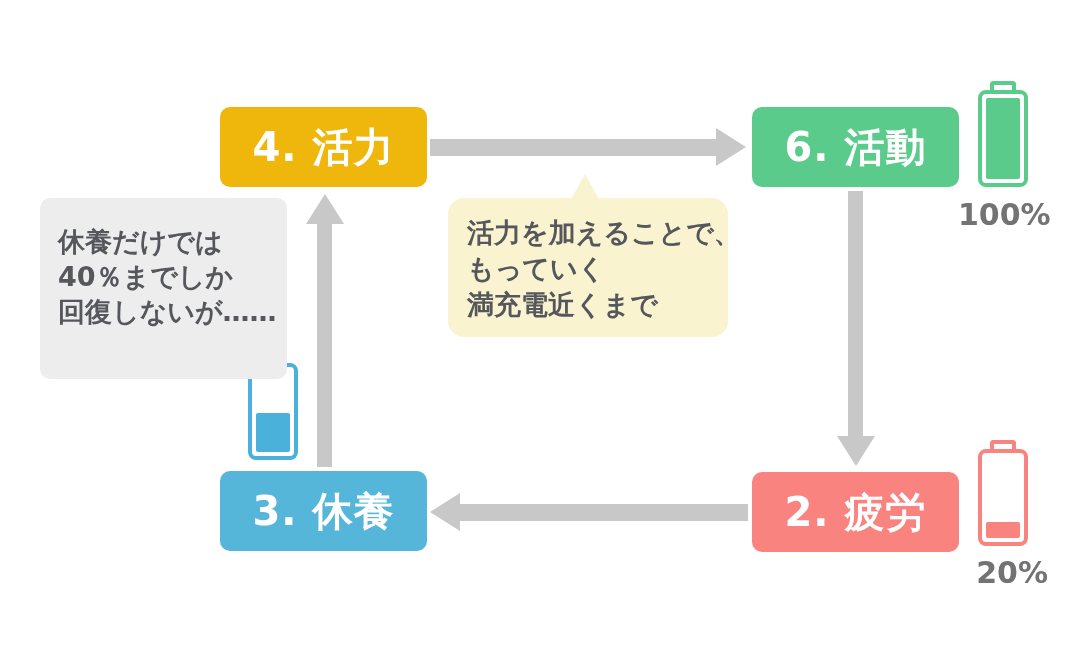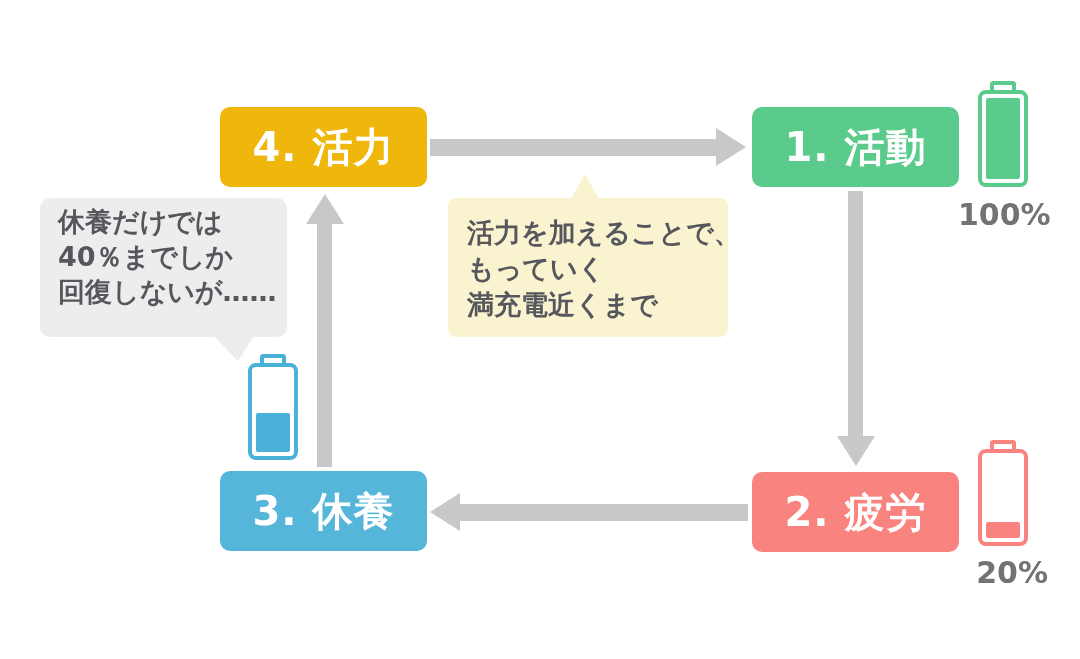--- a/index.html
+++ b/index.html
@@ -64,44 +64,44 @@
   .pct-activity { left: 958px; top: 200px; }
   .pct-fatigue  { left: 958px; top: 558px; }
 
   
   .callout {
     position: absolute; border-radius: 10px;
     font-size: 27px; font-weight: 700; color: #55575C; line-height: 36px;
   }
   .callout span { display: block; white-space: nowrap; }
   .callout-rest {
-    left: 40px; top: 198px; width: 247px; height: 139px;
-    background: #EDEDEE; padding: 6px 0 0 18px; line-height: 35px;
+    left: 40px; top: 198px; width: 247px; height: 181px;
+    background: #EDEDEE; padding: 26px 0 0 18px; line-height: 35px;
   }
   .callout-vitality {
     left: 448px; top: 198px; width: 280px; height: 139px;
-    background: #FAF3D0; border-radius: 8px; padding: 17px 0 0 19px;
+    background: #FAF3D0; border-radius: 16px; padding: 17px 0 0 19px;
   }
   .tail-rest { position: absolute; left: 200px; top: 335px; }
   .tail-vitality {
     position: absolute; left: 571px; top: 174px; width: 0; height: 0;
     border-left: 14px solid transparent; border-right: 14px solid transparent;
     border-bottom: 25px solid #FAF3D0;
   }
 </style>
 </head>
 <body>
 
 <div class="canvas">
 
   <div class="node node-vitality">
     <span class="node-label">4. 活力</span>
   </div>
   <div class="node node-activity">
-    <span class="node-label">1. 活動</span>
+    <span class="node-label">6. 活動</span>
   </div>
   <div class="node node-fatigue">
     <span class="node-label">2. 疲労</span>
   </div>
   <div class="node node-rest">
     <span class="node-label">3. 休養</span>
   </div>
 
   <div>
     <div class="shaft-h" style="left:430px; top:139px; width:286px;"></div>

